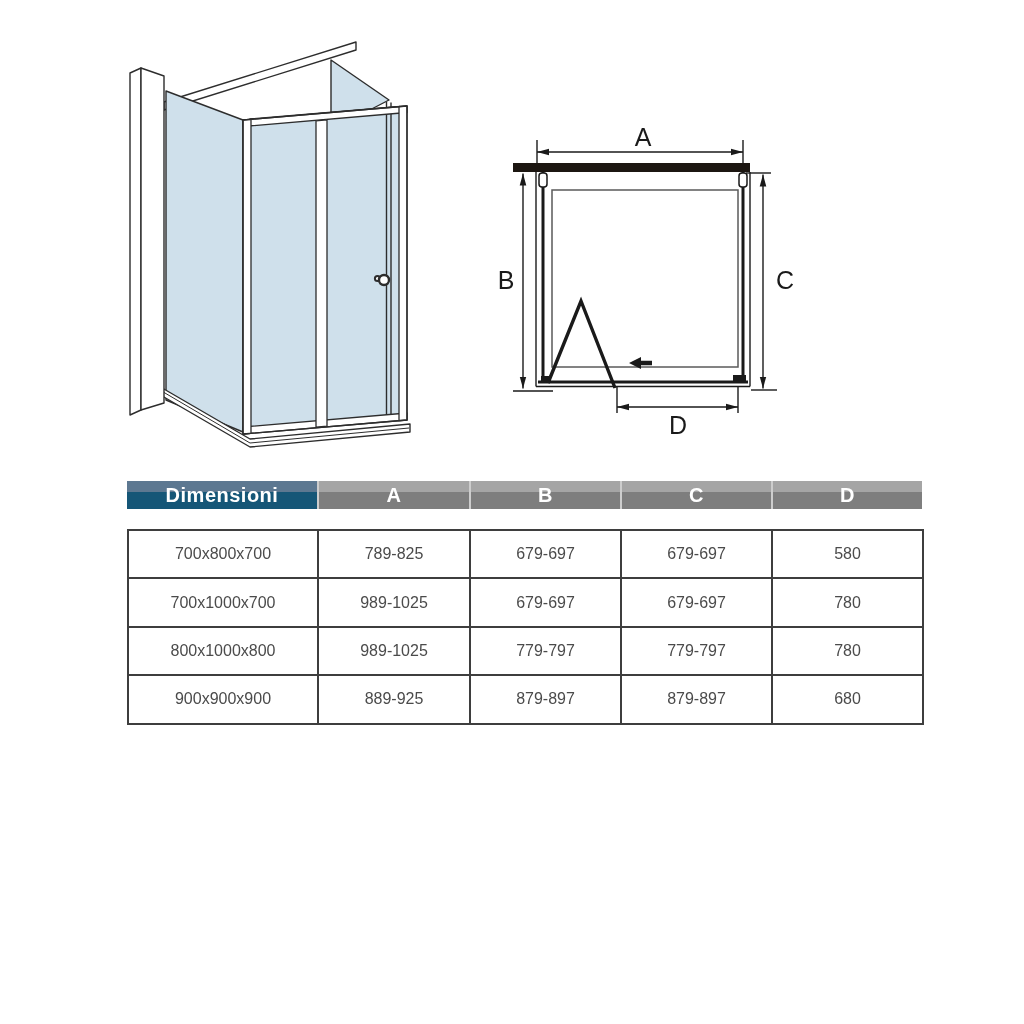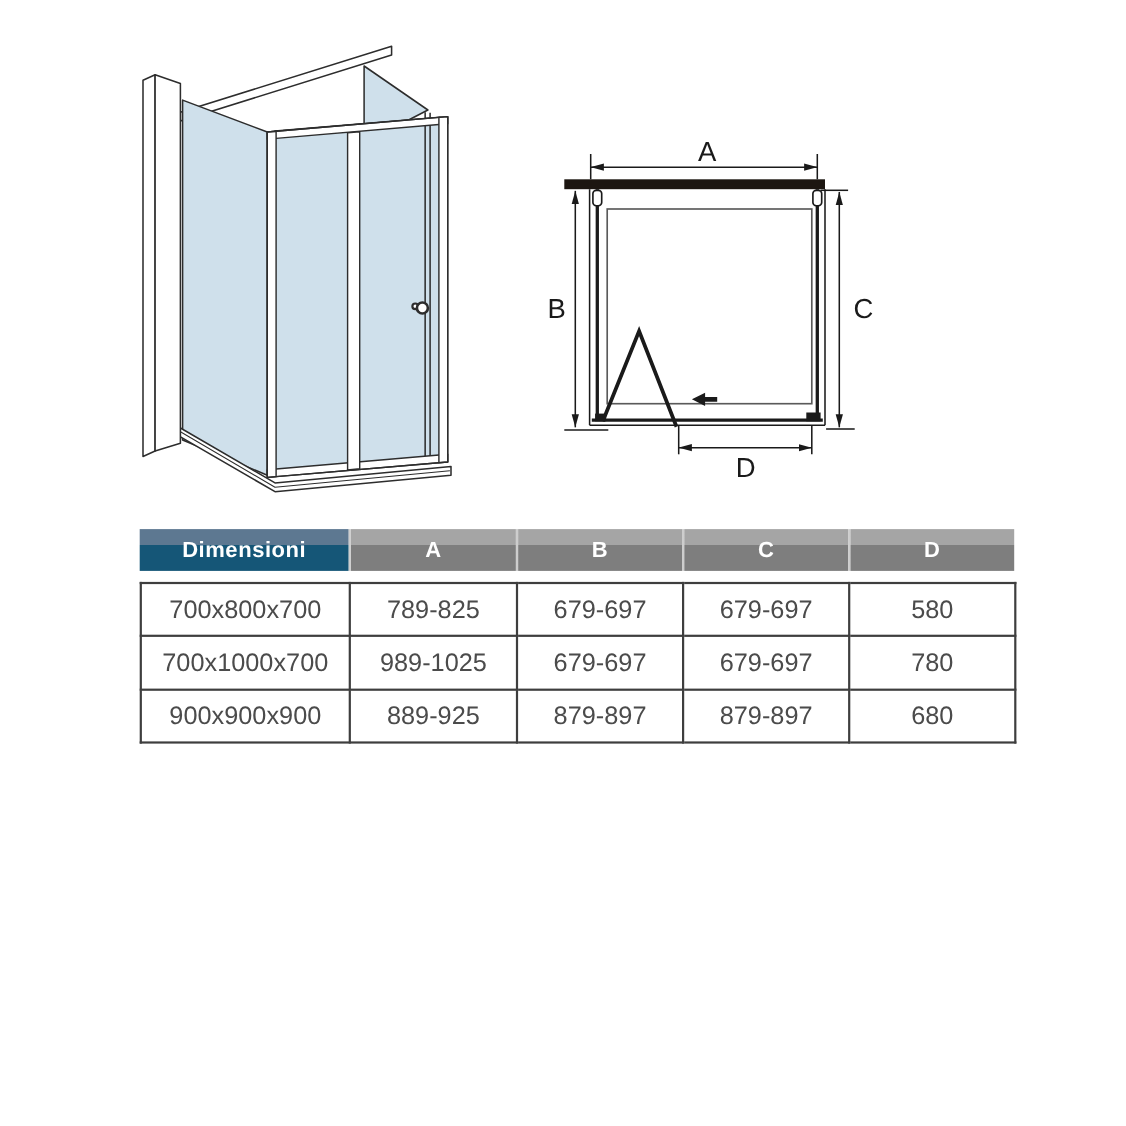--- a/index.html
+++ b/index.html
@@ -11,21 +11,21 @@
   .diagram{position:absolute;}
   #iso{left:100px;top:18px;}
   #plan{left:480px;top:110px;}
 
   
   #thead-strip{
     position:absolute;left:127px;top:481px;width:795px;height:38px;
     display:flex;flex-direction:row;
   }
   .hcell{
-    height:38px;display:flex;align-items:center;justify-content:center;
+    height:28px;display:flex;align-items:center;justify-content:center;
     color:#fff;font-weight:bold;font-size:20px;letter-spacing:.5px;
     box-sizing:border-box;
   }
   .hcell.blue{
     width:190px;
     background:linear-gradient(180deg,
       var(--header-blue-top,#5d7891) 0%, var(--header-blue-top,#5d7891) 38%,
       var(--header-blue-bottom,#155677) 38%, var(--header-blue-bottom,#155677) 100%);
   }
   .hcell.gray{
@@ -37,21 +37,21 @@
   .hcell.w152{width:152px;}
   .hcell.w151{width:151px;}
 
   
   #dims-table{
     position:absolute;left:127px;top:529px;width:795px;
     border-collapse:collapse;table-layout:fixed;background:#fff;
   }
   #dims-table td{
     border:2px solid #3e3e3e;text-align:center;vertical-align:middle;
-    font-size:23px;color:#4b4b4b;height:46.4px;padding:0;
+    font-size:16px;color:#4b4b4b;height:46.4px;padding:0;
   }
 </style>
 </head>
 <body>
 
 <div id="page">
 
   <svg id="iso" class="diagram" width="360" height="445" viewBox="0 0 360 445">
     <g stroke="var(--line,#2d2d2d)" stroke-width="1.4" fill="none" stroke-linejoin="round">
 
@@ -181,20 +181,27 @@
           <td>580</td>
         </tr>
         <tr>
           <td>700x1000x700</td>
           <td>989-1025</td>
           <td>679-697</td>
           <td>679-697</td>
           <td>780</td>
         </tr>
         <tr>
+          <td>800x1000x800</td>
+          <td>989-1025</td>
+          <td>779-797</td>
+          <td>779-797</td>
+          <td>780</td>
+        </tr>
+        <tr>
           <td>900x900x900</td>
           <td>889-925</td>
           <td>879-897</td>
           <td>879-897</td>
           <td>680</td>
         </tr>
       </tbody>
   </table>
 
 </div>

